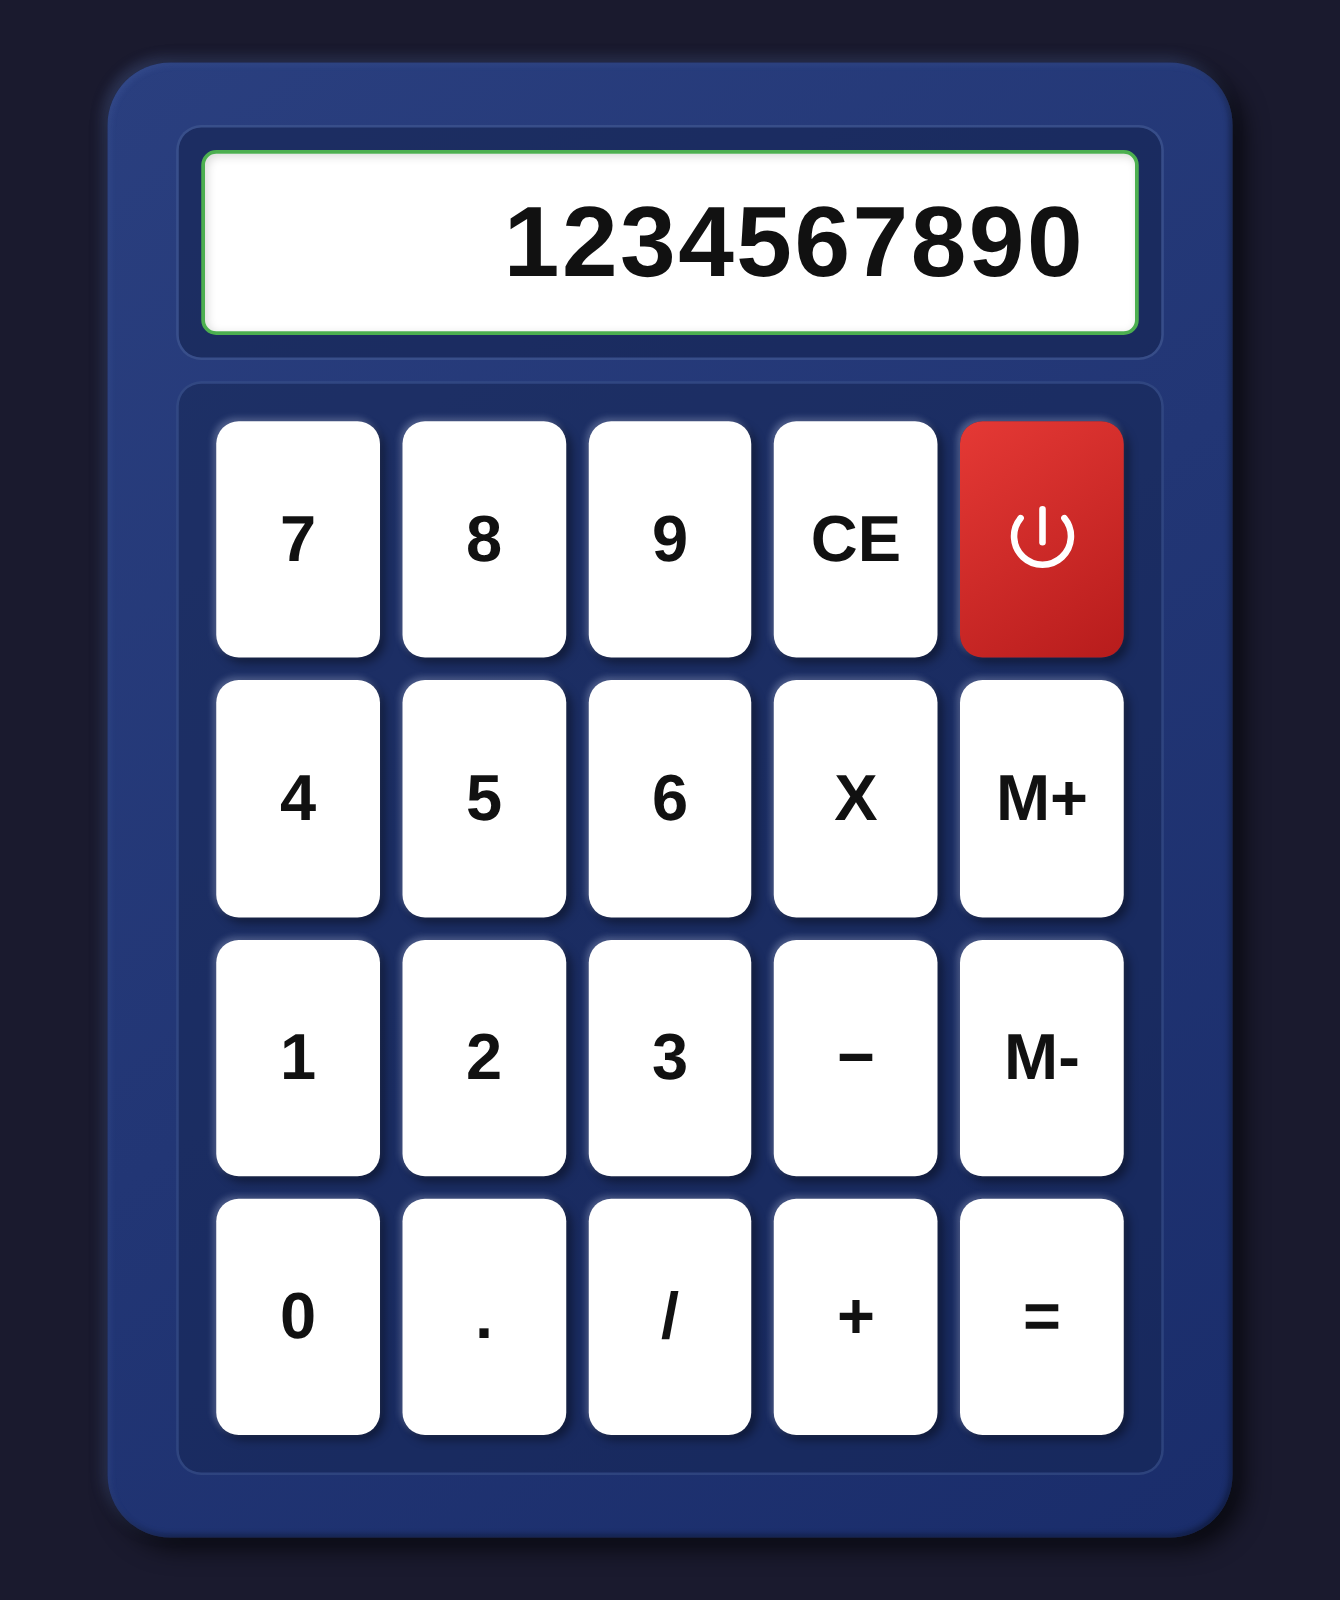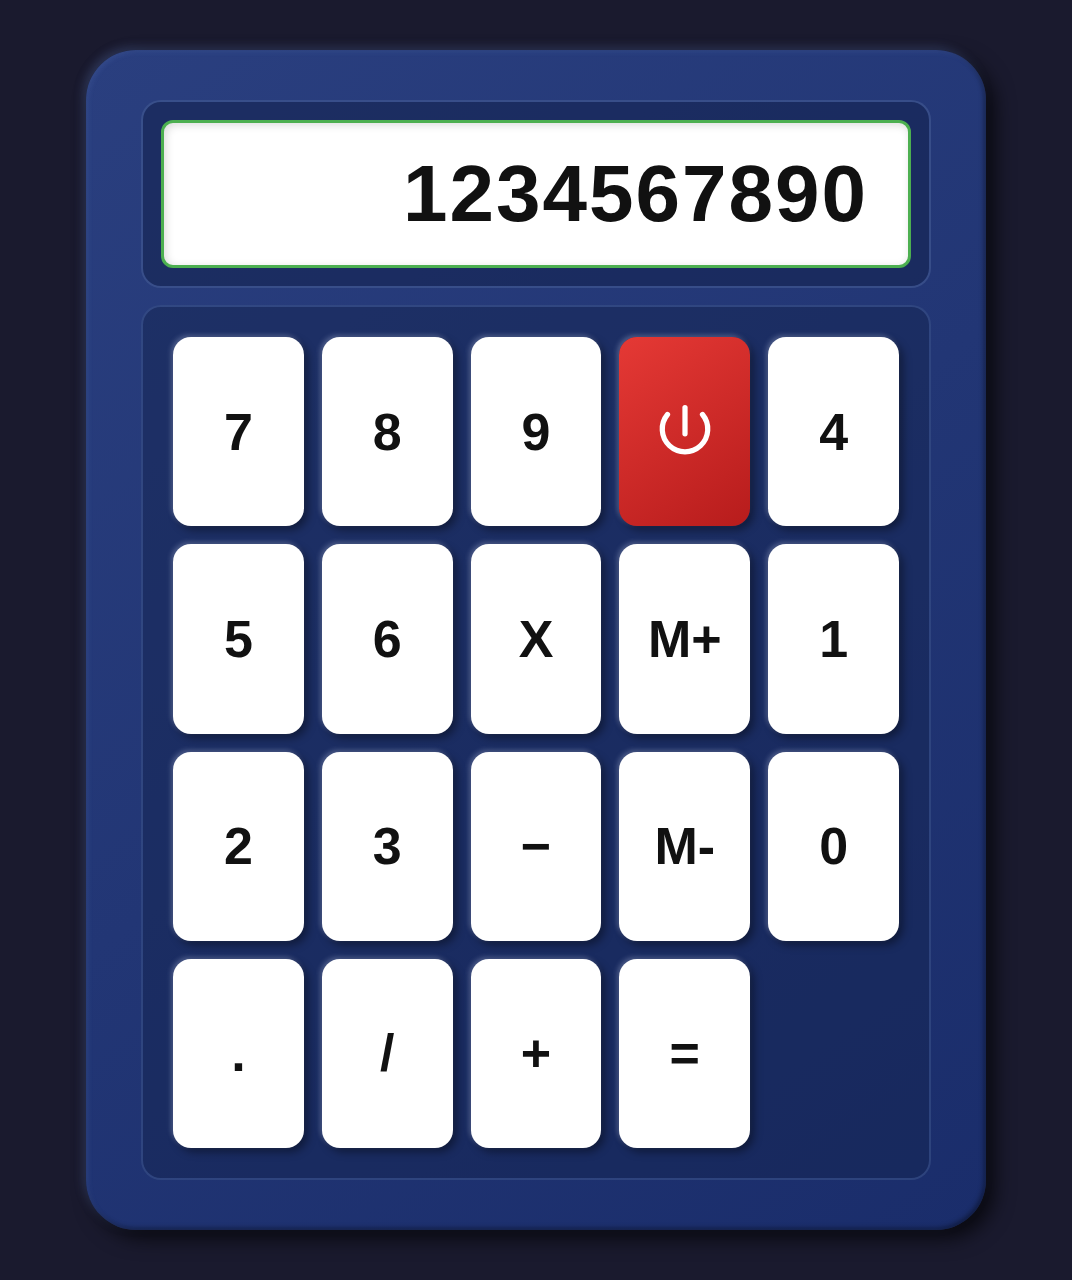--- a/index.html
+++ b/index.html
@@ -126,20 +126,23 @@
 
     <button class="key">
       <span>7</span>
     </button>
     <button class="key">
       <span>8</span>
     </button>
     <button class="key">
       <span>9</span>
     </button>
+    <button class="key">
+      <span>CE</span>
+    </button>
     <button class="key key-power">
       <svg class="power-icon" viewBox="0 0 80 80">
         <line class="power-line" x1="40" y1="12" x2="40" y2="42"></line>
         <path class="power-circle" d="M 20 20 A 26 26 0 1 0 60 20" stroke-linecap="round"></path>
       </svg>
     </button>
 
     <button class="key">
       <span>4</span>
     </button>

